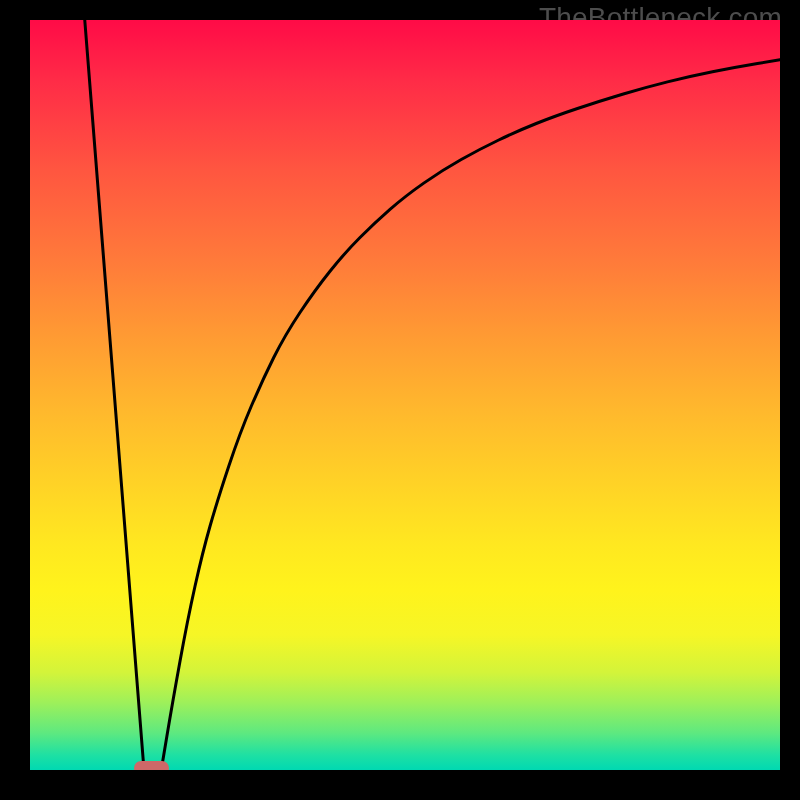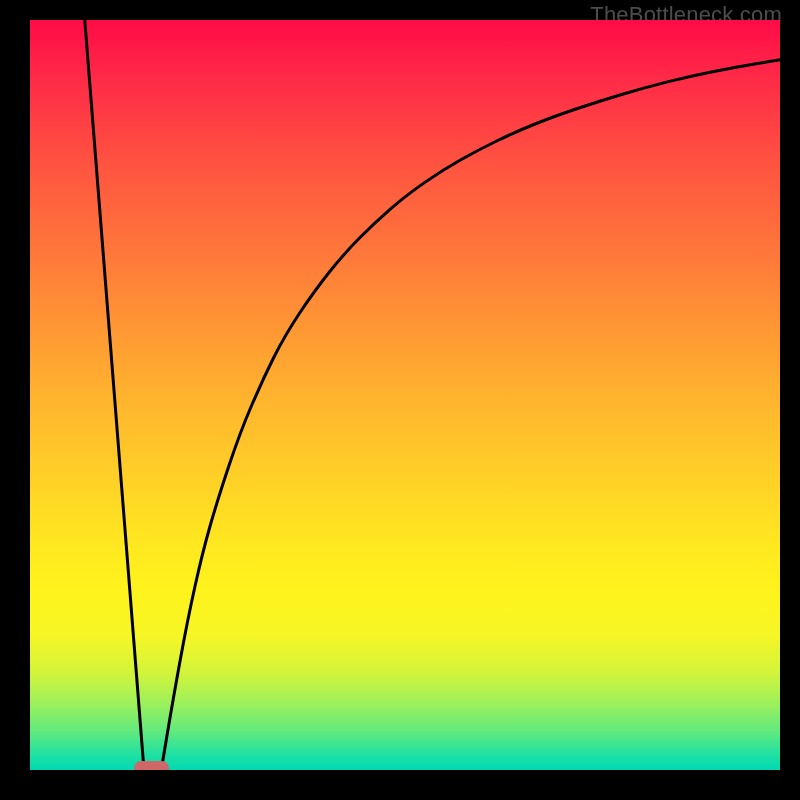--- a/index.html
+++ b/index.html
@@ -49,21 +49,21 @@
     position: absolute;
     left: 0; top: 0;
     width: 750px; height: 750px;
   }
 
   .watermark {
     position: absolute;
     top: 2px;
     right: 18px;
     color: #4d4d4d;
-    font-size: 22px;
+    font-size: 28px;
     font-weight: 500;
     letter-spacing: 0.2px;
   }
 
   .marker {
     position: absolute;
     height: 14px;
     border-radius: 7px;
     background: #ce6868;
   }

